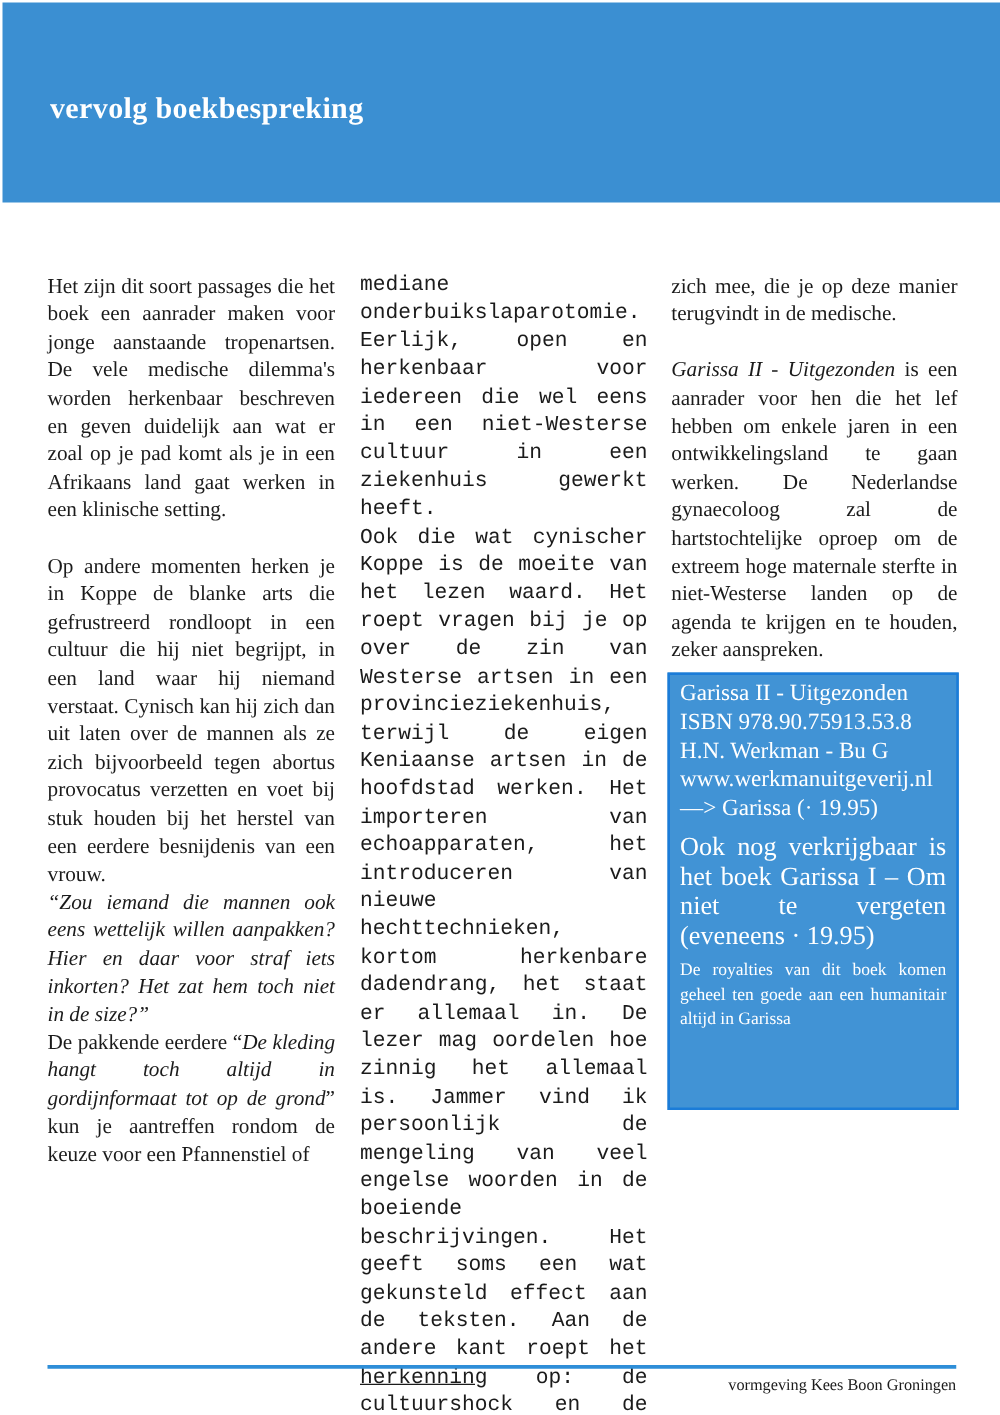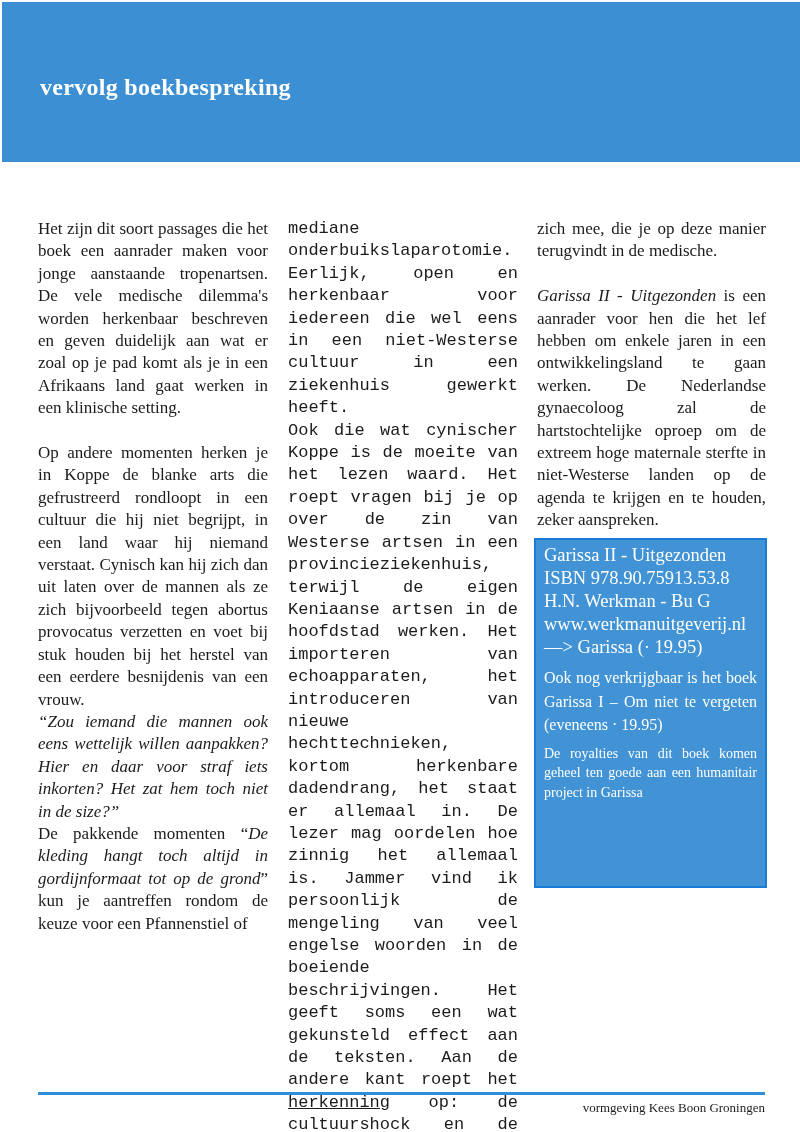--- a/index.html
+++ b/index.html
@@ -30,21 +30,21 @@
   .ul { text-decoration:underline; }
   .infobox {
     position:absolute; left:534px; top:538px; width:233px; height:350px;
     box-sizing:border-box; overflow:hidden;
     background:var(--box_fill,#4193d5);
     border:2px solid var(--box_border,#1b7cd8);
     color:#ffffff; padding:4px 8px 6px 8px;
   }
   .infobox .big   { font-size:18.5px; line-height:23px; }
   .infobox .small { font-size:14px; line-height:19.5px; margin-top:7px; text-align:justify; }
-  .infobox .big2  { font-size:16px; line-height:23.5px; margin-top:7px; text-align:justify; }
+  .infobox .big2  { font-size:21px; line-height:23.5px; margin-top:7px; text-align:justify; }
   .footer-rule {
     position:absolute; left:38px; top:1092px; width:727px; height:3px;
     background:var(--rule_blue,#2e8ed8);
   }
   .credit {
     position:absolute; right:35px; top:1100px; font-size:13px;
     color:var(--text,#1b1b1b);
   }
 </style>
 </head>
@@ -53,21 +53,21 @@
 <div class="page">
 
   <div class="header-band">
     <div class="page-title">vervolg boekbespreking</div>
   </div>
 
   <div class="col" id="col1">
       <p><span>Het zijn dit soort passages die het boek een aanrader maken voor jonge aanstaande tropenartsen. De vele medische dilemma's worden herkenbaar beschreven en geven duidelijk aan wat er zoal op je pad komt als je in een Afrikaans land gaat werken in een klinische setting.</span></p>
       <p class="space-before"><span>Op andere momenten herken je in Koppe de blanke arts die gefrustreerd rondloopt in een cultuur die hij niet begrijpt, in een land waar hij niemand verstaat. Cynisch kan hij zich dan uit laten over de mannen als ze zich bijvoorbeeld tegen abortus provocatus verzetten en voet bij stuk houden bij het herstel van een eerdere besnijdenis van een vrouw.</span></p>
       <p><span class="it">“Zou iemand die mannen ook eens wettelijk willen aanpakken? Hier en daar voor straf iets inkorten? Het zat hem toch niet in de size?”</span></p>
-      <p><span>De pakkende momenten “</span><span class="it">De kleding hangt toch altijd in gordijnformaat tot op de grond</span><span>” kun je aantreffen rondom de keuze voor een Pfannenstiel of</span></p>
+      <p><span>De pakkende eerdere “</span><span class="it">De kleding hangt toch altijd in gordijnformaat tot op de grond</span><span>” kun je aantreffen rondom de keuze voor een Pfannenstiel of</span></p>
     </div>
 
   <div class="col" id="col2">
       <p><span>mediane onderbuikslaparotomie. Eerlijk, open en herkenbaar voor iedereen die wel eens in een niet-Westerse cultuur in een ziekenhuis gewerkt heeft.</span></p>
       <p><span>Ook die wat cynischer Koppe is de moeite van het lezen waard. Het roept vragen bij je op over de zin van Westerse artsen in een provincieziekenhuis, terwijl de eigen Keniaanse artsen in de hoofdstad werken. Het importeren van echoapparaten, het introduceren van nieuwe hechttechnieken, kortom herkenbare dadendrang, het staat er allemaal in. De lezer mag oordelen hoe zinnig het allemaal is. Jammer vind ik persoonlijk de mengeling van veel engelse woorden in de boeiende beschrijvingen. Het geeft soms een wat gekunsteld effect aan de teksten. Aan de andere kant roept het </span><span class="ul">herkenning</span><span> op: de cultuurshock en de werkstress die je ervaart als je vanuit de Nederlandse gezondheidszorg voor zes weken in Garissa gaat werken brengt een zekere ontregeling met</span></p>
     </div>
 
   <div class="col" id="col3">
       <p><span>zich mee, die je op deze manier terugvindt in de medische.</span></p>
       <p class="space-before"><span class="it">Garissa II - Uitgezonden</span><span> is een aanrader voor hen die het lef hebben om enkele jaren in een ontwikkelingsland te gaan werken. De Nederlandse gynaecoloog zal de hartstochtelijke oproep om de extreem hoge maternale sterfte in niet-Westerse landen op de agenda te krijgen en te houden, zeker aanspreken.</span></p>
@@ -75,19 +75,19 @@
 
   <div class="infobox">
     <div class="big">
         <div>Garissa II - Uitgezonden</div>
         <div>ISBN 978.90.75913.53.8</div>
         <div>H.N. Werkman - Bu G</div>
         <div>www.werkmanuitgeverij.nl</div>
         <div>—&gt; Garissa (· 19.95)</div>
       </div>
     <div class="big2">Ook nog verkrijgbaar is het boek Garissa I – Om niet te vergeten (eveneens · 19.95)</div>
-    <div class="small">De royalties van dit boek komen geheel ten goede aan een humanitair project in Garissa</div>
+    <div class="small">De royalties van dit boek komen geheel ten goede aan een humanitair altijd in Garissa</div>
   </div>
 
   <div class="footer-rule"></div>
   <div class="credit">vormgeving Kees Boon Groningen</div>
 
 </div>
 
 </body></html>

